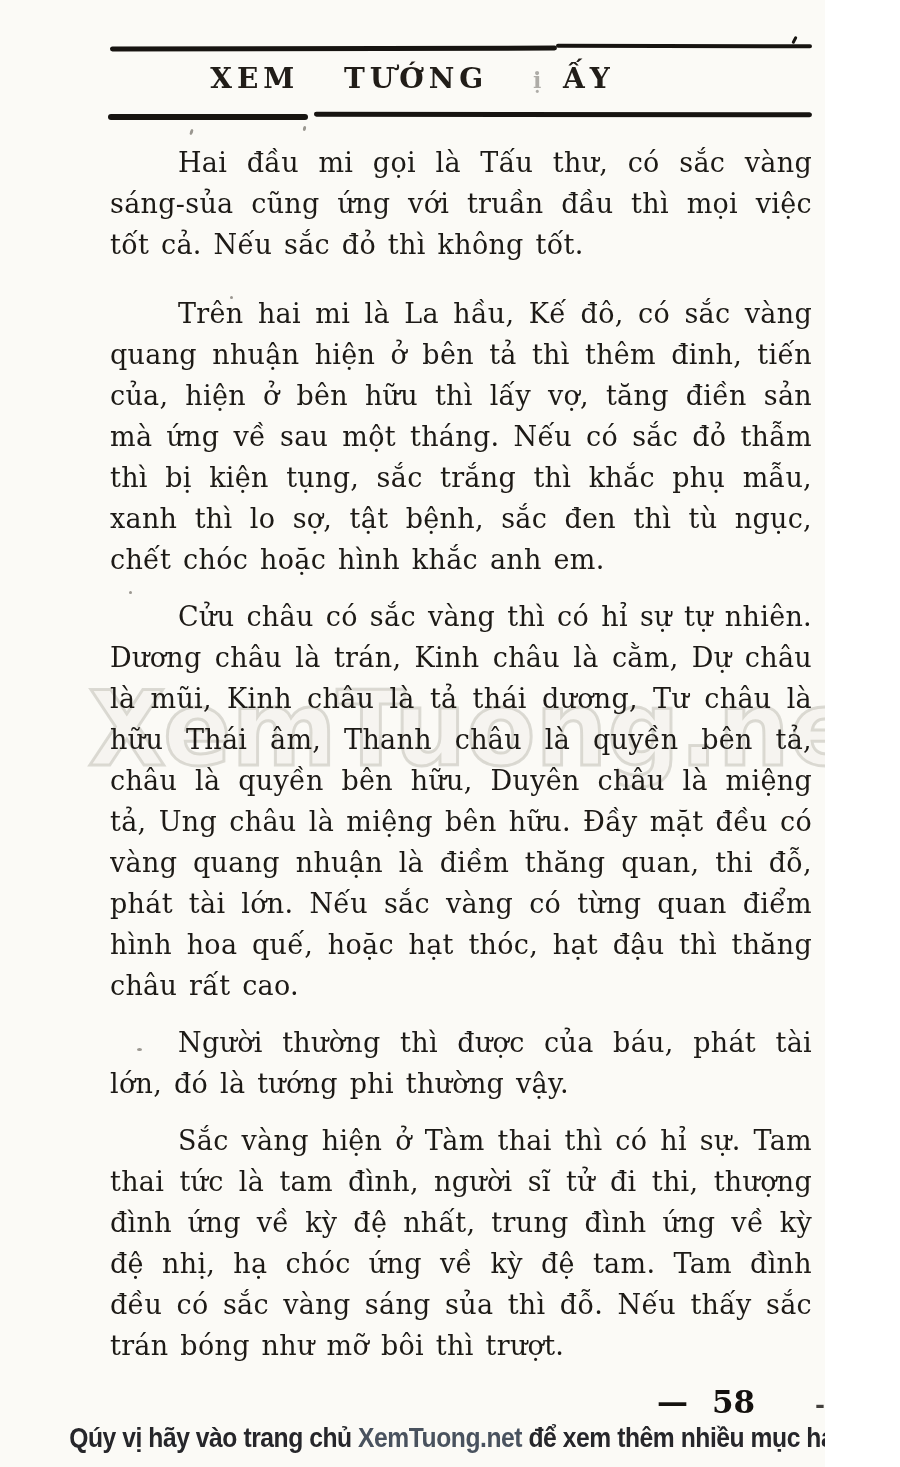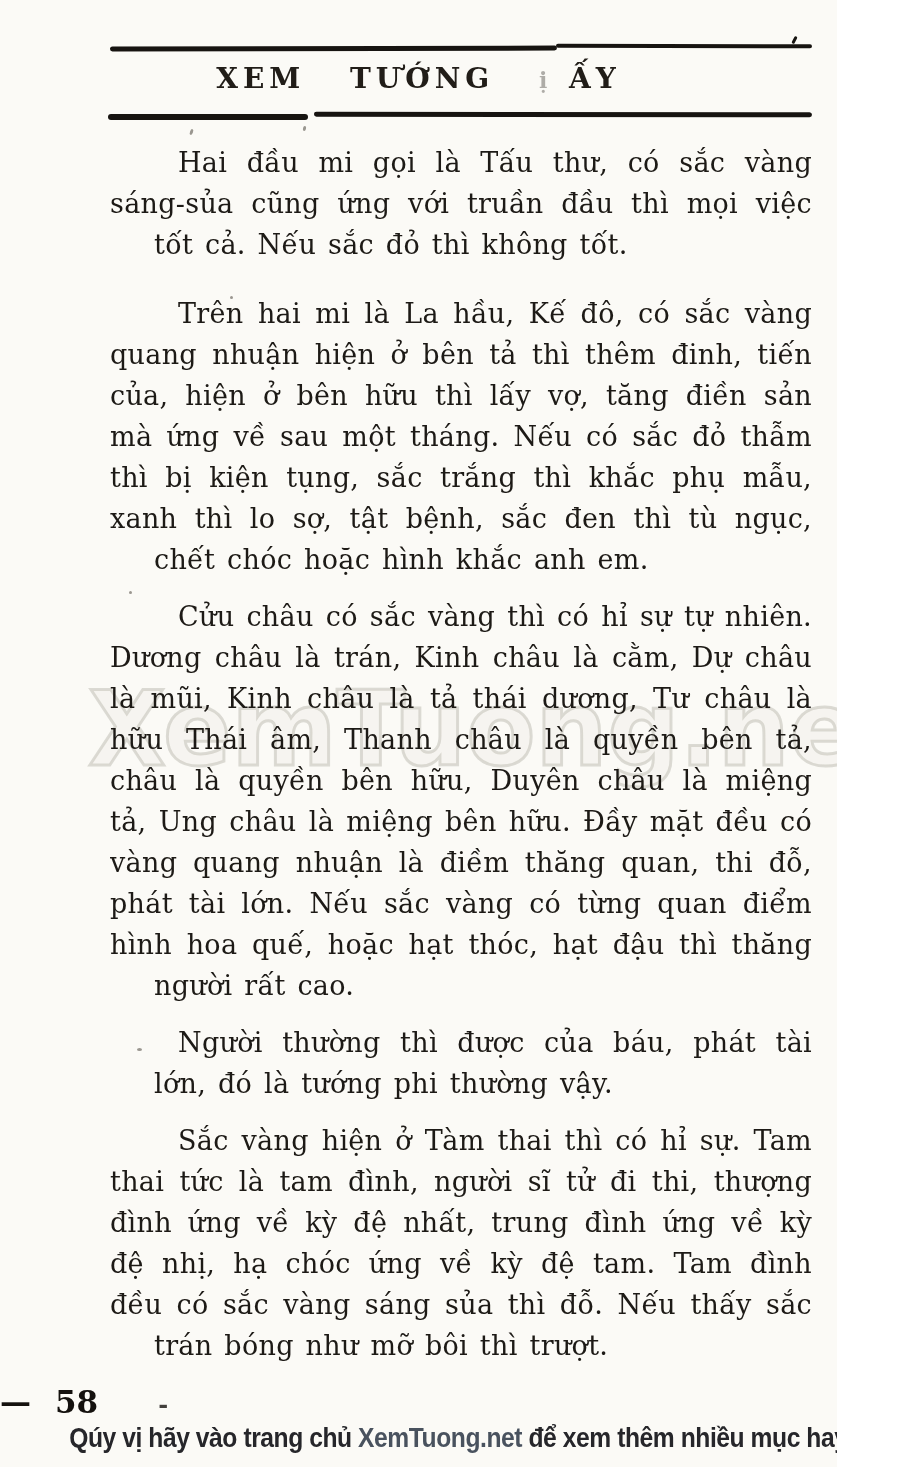--- a/index.html
+++ b/index.html
@@ -3,21 +3,20 @@
 <meta charset="utf-8">
 <style>
   html,body{margin:0;padding:0;background:#ffffff;}
   .sheet{
     position:relative;
     width:825px;height:1467px;
     background:#fbfaf6;
     overflow:hidden;
     font-family:"DejaVu Serif", serif;
     color:#1d1a16;
-    padding-left:12px;
   }
   
   .rule{position:absolute;background:#171411;border-radius:3px;}
   .ruleA1{left:110px;top:46px;width:447px;height:5px;transform:rotate(-0.12deg);}
   .ruleA2{left:556px;top:44px;width:256px;height:4px;transform:rotate(0.1deg);}
   .ruleB1{left:108px;top:114px;width:200px;height:6px;}
   .ruleB2{left:314px;top:112px;width:498px;height:5px;transform:rotate(0.08deg);}
   .tickA{left:793px;top:36px;width:3px;height:8px;transform:rotate(28deg);}
   
   .running-head{
@@ -38,39 +37,39 @@
   }
   .para{margin:0 0 0 0;}
   .para + .para{margin-top:16px;}
   .para.mt-lg{margin-top:28px;}
   .ln{
     height:41px;overflow:hidden;
     text-align:justify;text-align-last:justify;
   }
   .ln::after{content:"";display:inline-block;width:100%;height:0;}
   .ln.first{text-indent:68px;}
-  .ln.last{text-align:left;text-align-last:left;margin-left:44px;}
+  .ln.last{text-align:left;text-align-last:left;}
   .ln.last::after{content:none;}
   
   .watermark{
     position:absolute;left:88px;top:668px;
     z-index:1;
     font-family:"DejaVu Sans", sans-serif;
     font-weight:800;
     font-size:104px;
     letter-spacing:0px;
     color:rgba(235,233,226,0.30);
     -webkit-text-stroke:3px rgba(193,191,183,0.55);
     white-space:nowrap;
     transform:scaleX(0.97);transform-origin:left center;
   }
   
   .pagenum-row{
     position:absolute;left:0;right:0;top:1384px;
-    text-align:left;
+    text-align:right;
     font-size:31px;font-weight:700;color:#14110e;
   }
   .pagenum-row .dash-left{letter-spacing:0;margin-right:24px;}
   .pagenum-row .dash-right{margin-left:60px;font-size:24px;opacity:.8;}
   
   .footer-row{
     position:absolute;left:12px;right:0;top:1422px;
   }
   .footer-inner{
     display:inline-block;
@@ -133,21 +132,21 @@
     <div class="para">
       <div class="ln first">Cửu châu có sắc vàng thì có hỉ sự tự nhiên.</div>
       <div class="ln">Dương châu là trán, Kinh châu là cằm, Dự châu</div>
       <div class="ln">là mũi, Kinh châu là tả thái dương, Tư châu là</div>
       <div class="ln">hữu Thái âm, Thanh châu là quyền bên tả, Lương</div>
       <div class="ln">châu là quyền bên hữu, Duyên châu là miệng hên</div>
       <div class="ln">tả, Ung châu là miệng bên hữu. Đầy mặt đều có sắc</div>
       <div class="ln">vàng quang nhuận là điềm thăng quan, thi đỗ,</div>
       <div class="ln">phát tài lớn. Nếu sắc vàng có từng quan điểm như</div>
       <div class="ln">hình hoa quế, hoặc hạt thóc, hạt đậu thì thăng</div>
-      <div class="ln last">người rất cao.</div>
+      <div class="ln last">châu rất cao.</div>
     </div>
 
     <div class="para">
       <div class="ln first">Người thường thì được của báu, phát tài</div>
       <div class="ln last">lớn, đó là tướng phi thường vậy.</div>
     </div>
 
     <div class="para">
       <div class="ln first">Sắc vàng hiện ở Tàm thai thì có hỉ sự.  Tam</div>
       <div class="ln">thai tức là tam đình, người sĩ tử đi thi, thượng</div>

